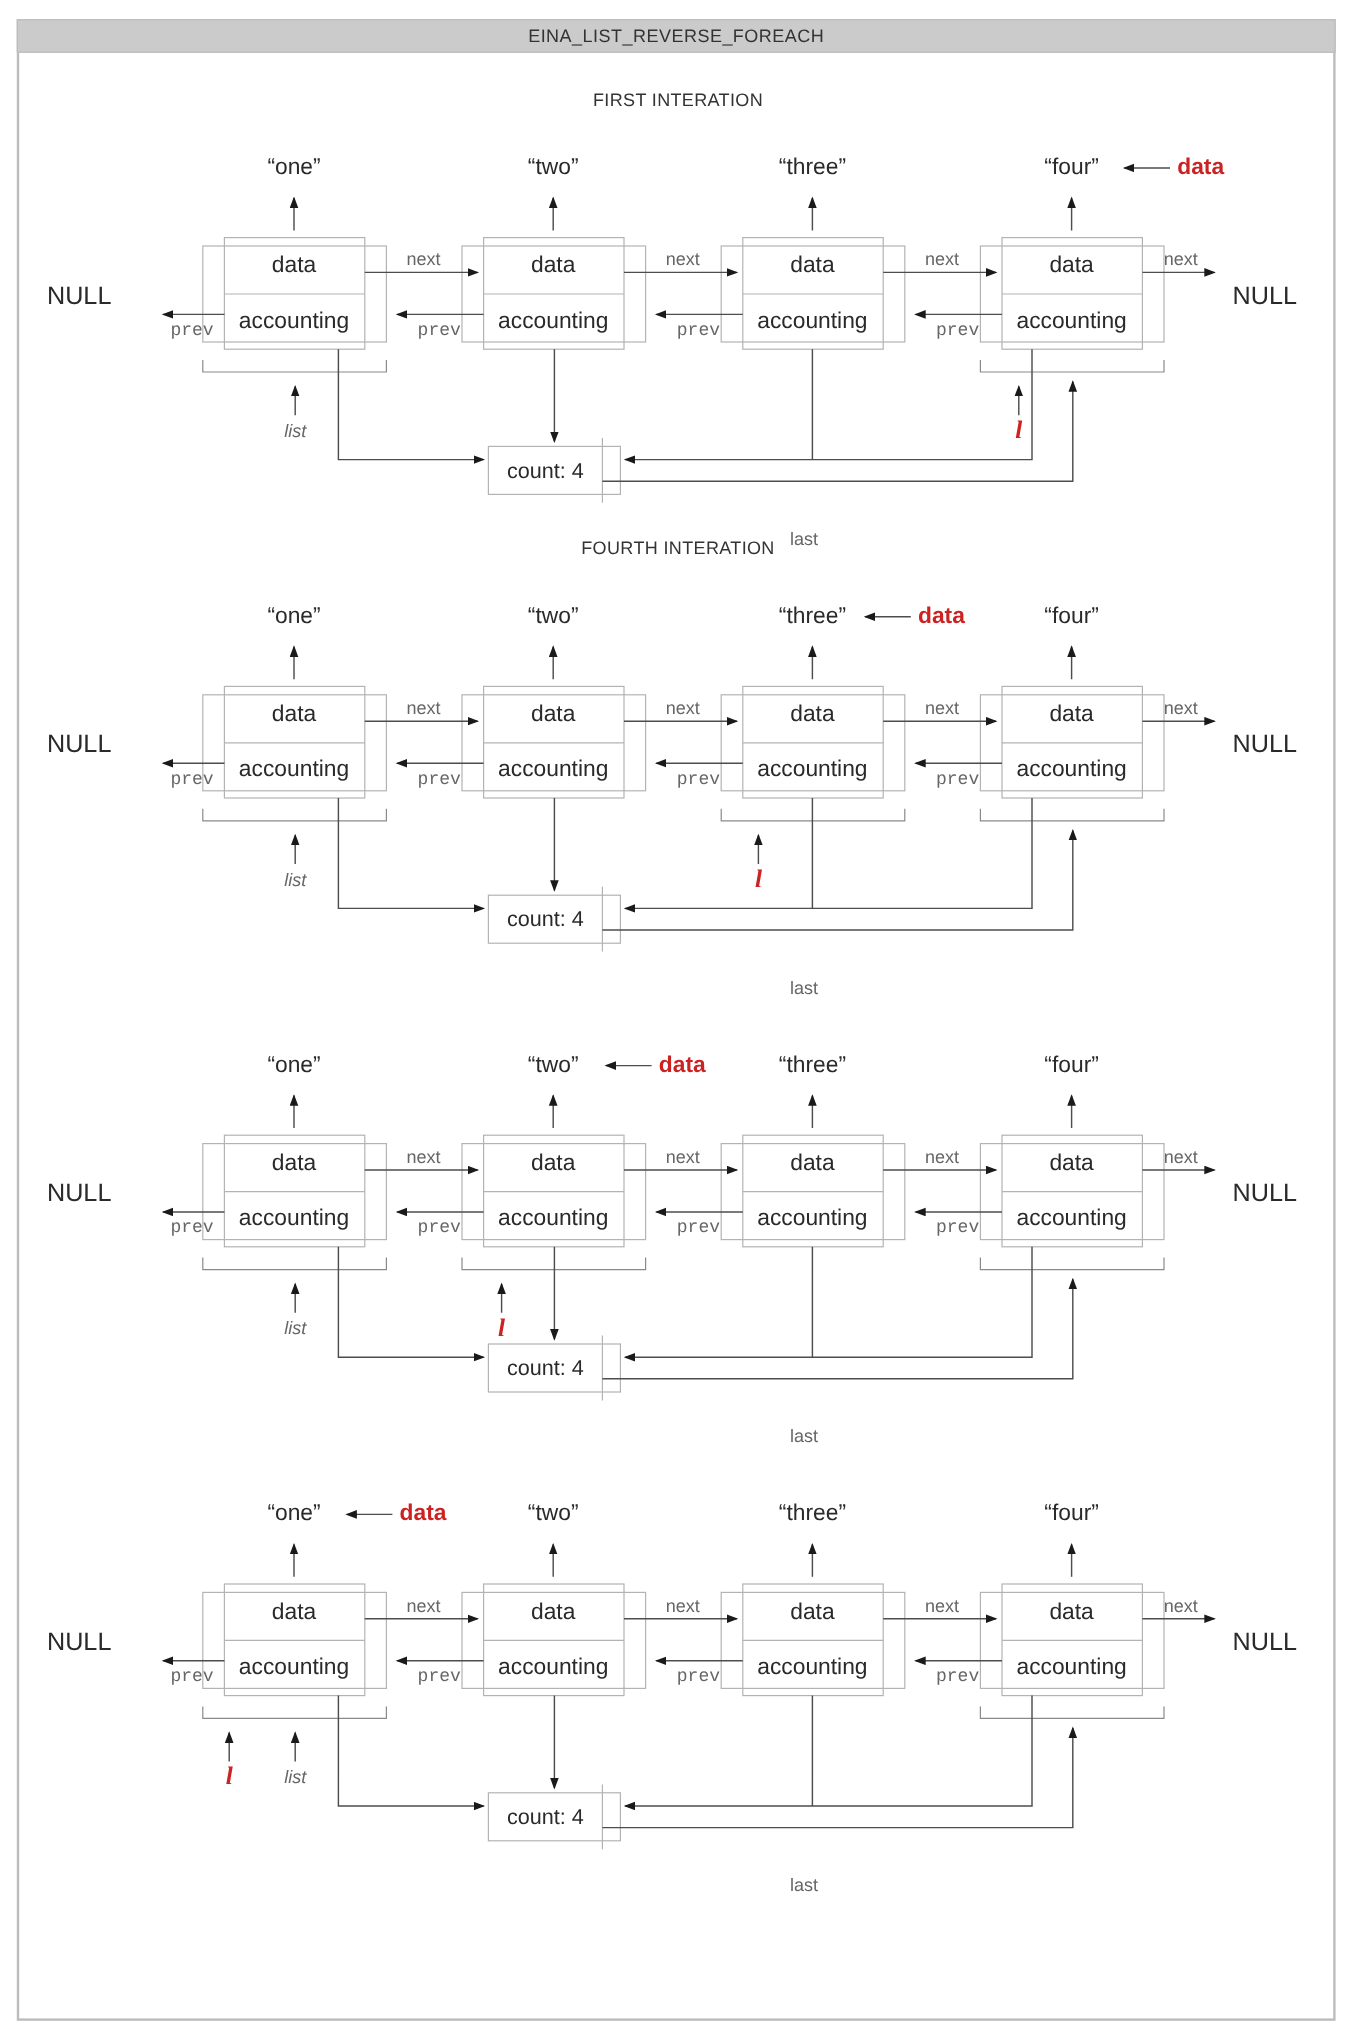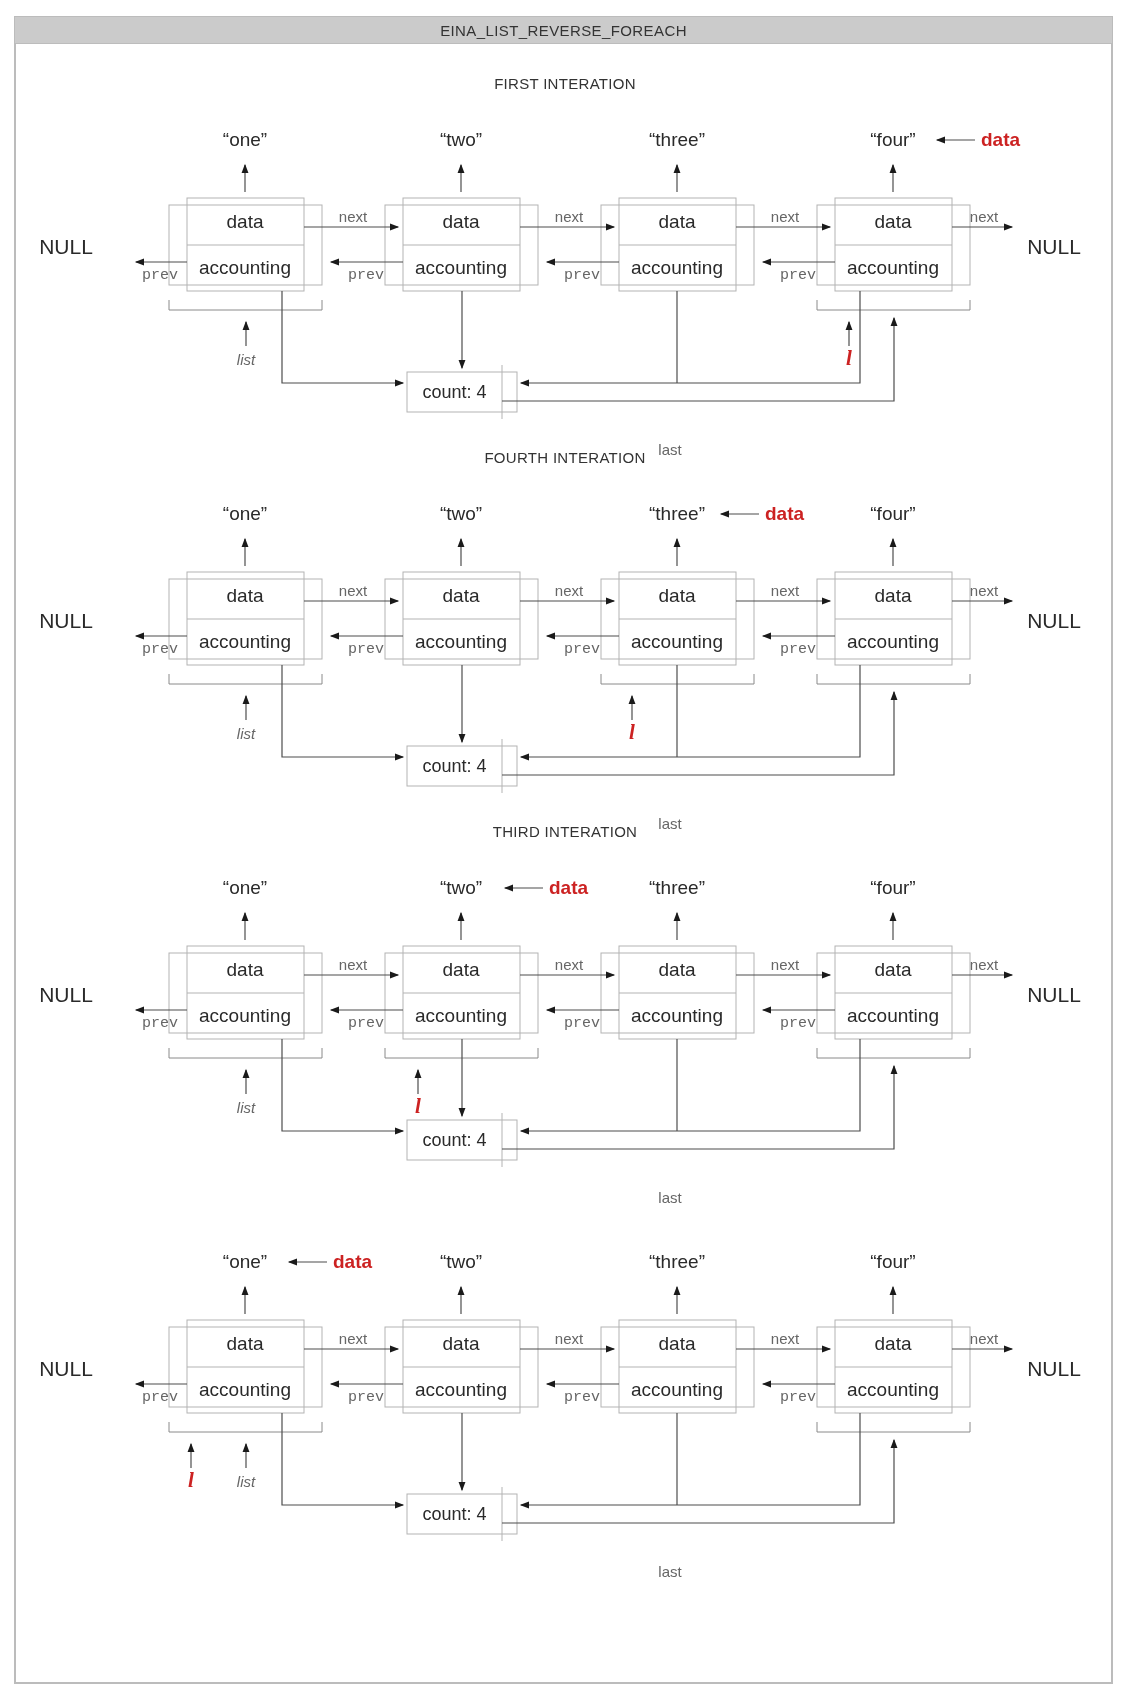--- a/index.html
+++ b/index.html
@@ -247,21 +247,20 @@
         <path d="M246,280 V256" marker-end="url(#ah2)"></path>
         <path d="M418,280 V256" marker-end="url(#ah2)"></path>
         <path d="M462,225 V302" marker-end="url(#ah2)"></path>
         <path d="M282,225 V317 H403" marker-end="url(#ah2)"></path>
         <path d="M860,225 V317 H521" marker-end="url(#ah2)"></path>
         <path d="M677,225 V317" class="g-plain"></path>
         <path d="M502,335 H894 V252" marker-end="url(#ah2)"></path>
         <path d="M543,74 H505" marker-end="url(#ah2)"></path>
       </g>
     </svg>
-    <div class="txt sec-title">THIRD INTERATION</div>
     <div class="txt node-label" style="left:175px;">“one”</div>
     <div class="txt node-label" style="left:391px;">“two”</div>
     <div class="txt node-label" style="left:607px;">“three”</div>
     <div class="txt node-label" style="left:823px;">“four”</div>
     <div class="txt red-data" style="left:549px;">data</div>
     <div class="txt cell data" style="left:170px;">data</div>
     <div class="txt cell acct" style="left:170px;">accounting</div>
     <div class="txt cell data" style="left:386px;">data</div>
     <div class="txt cell acct" style="left:386px;">accounting</div>
     <div class="txt cell data" style="left:602px;">data</div>

